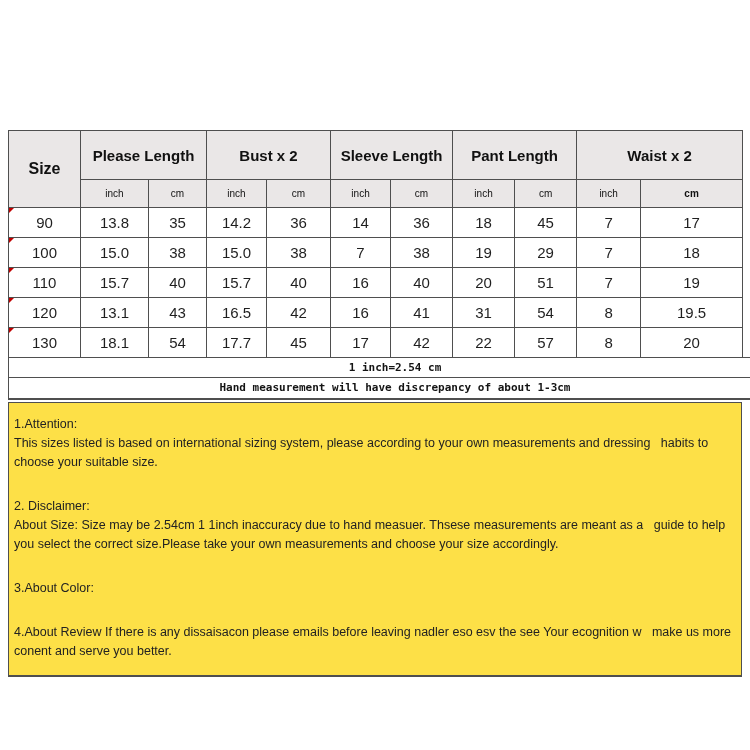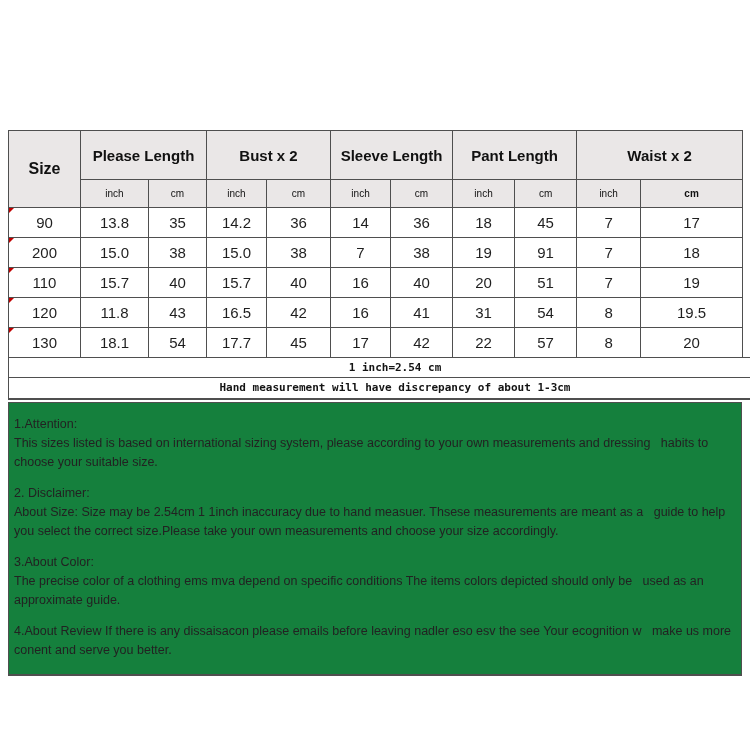--- a/index.html
+++ b/index.html
@@ -40,24 +40,24 @@
     height:19px;line-height:19px;text-align:center;
     font-family:"DejaVu Sans Mono","Liberation Mono",monospace;
     font-size:11px;font-weight:bold;color:#141414;background:#fff;padding-left:20px;
   }
   .note-row2{height:20px;line-height:20px;border-bottom-width:2px;}
 
   
   .info-block{
     width:732px;margin-top:2px;border:1px solid #4f4f4f;border-bottom-width:2px;
     box-sizing:border-box;width:734px;
-    padding:12px 5px 14px 5px;background:#15803d;
+    padding:12px 5px 14px 5px;background:#fde047;
     font-size:12.5px;line-height:19px;color:#222;
   }
-  .sec + .sec{margin-top:12px;}
+  .sec + .sec{margin-top:25px;}
   .sec-h{white-space:pre-wrap;}
   .sec-b{white-space:pre-wrap;}
 </style>
 </head>
 <body>
 
 <div class="page">
   <div class="content">
 
     <table class="size-table">
@@ -104,48 +104,48 @@
           <td>14.2</td>
           <td>36</td>
           <td>14</td>
           <td>36</td>
           <td>18</td>
           <td>45</td>
           <td>7</td>
           <td>17</td>
         </tr>
         <tr>
-          <td class="size-cell"><span class="marker"></span><span>200</span></td>
+          <td class="size-cell"><span class="marker"></span><span>100</span></td>
           <td>15.0</td>
           <td>38</td>
           <td>15.0</td>
           <td>38</td>
           <td>7</td>
           <td>38</td>
           <td>19</td>
-          <td>91</td>
+          <td>29</td>
           <td>7</td>
           <td>18</td>
         </tr>
         <tr>
           <td class="size-cell"><span class="marker"></span><span>110</span></td>
           <td>15.7</td>
           <td>40</td>
           <td>15.7</td>
           <td>40</td>
           <td>16</td>
           <td>40</td>
           <td>20</td>
           <td>51</td>
           <td>7</td>
           <td>19</td>
         </tr>
         <tr>
           <td class="size-cell"><span class="marker"></span><span>120</span></td>
-          <td>11.8</td>
+          <td>13.1</td>
           <td>43</td>
           <td>16.5</td>
           <td>42</td>
           <td>16</td>
           <td>41</td>
           <td>31</td>
           <td>54</td>
           <td>8</td>
           <td>19.5</td>
         </tr>
@@ -172,21 +172,20 @@
       <div class="sec">
         <div class="sec-h">1.Attention:</div>
         <div class="sec-b">This sizes listed is based on international sizing system, please according to your own measurements and dressing   habits to choose your suitable size.</div>
       </div>
       <div class="sec">
         <div class="sec-h">2. Disclaimer:</div>
         <div class="sec-b">About Size: Size may be 2.54cm 1 1inch inaccuracy due to hand measuer. Thsese measurements are meant as a   guide to help you select the correct size.Please take your own measurements and choose your size accordingly.</div>
       </div>
       <div class="sec">
         <div class="sec-h">3.About Color:</div>
-        <div class="sec-b">The precise color of a clothing ems mva depend on specific conditions The items colors depicted should only be   used as an approximate guide.</div>
       </div>
       <div class="sec">
         <div class="sec-b">4.About Review If there is any dissaisacon please emails before leaving nadler eso esv the see Your ecognition w   make us more conent and serve you better.</div>
       </div>
     </div>
 
   </div>
 </div>
 
 </body></html>

